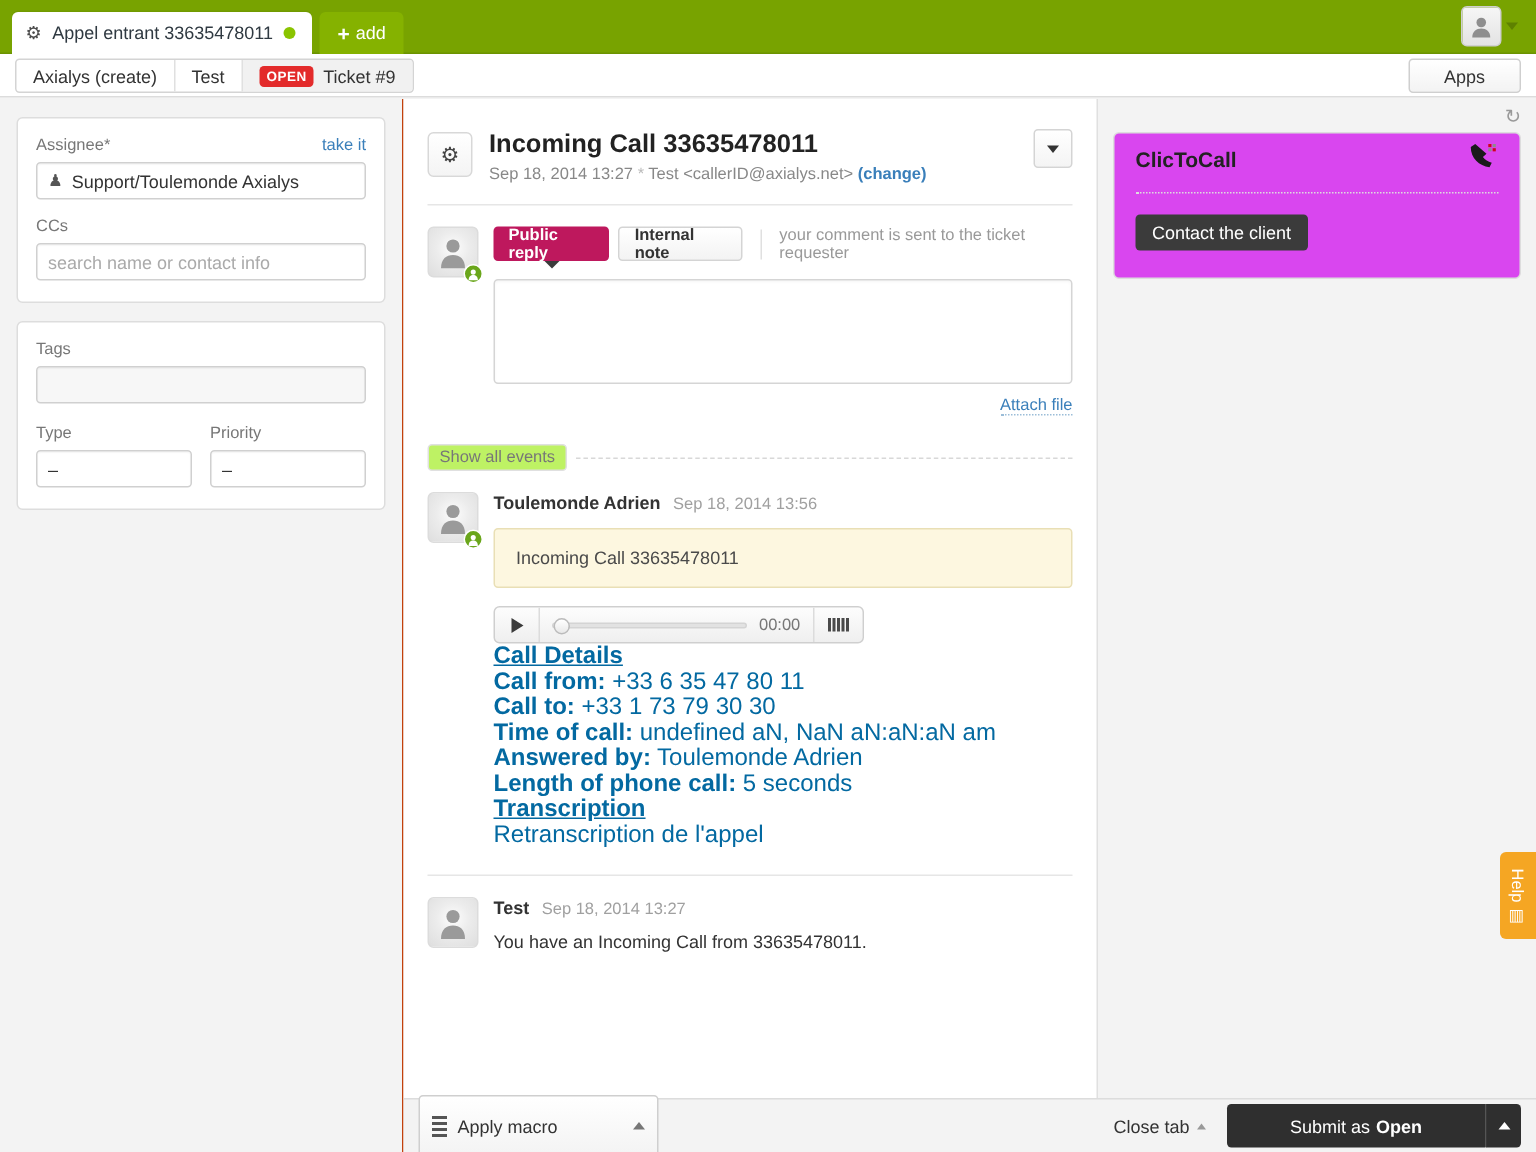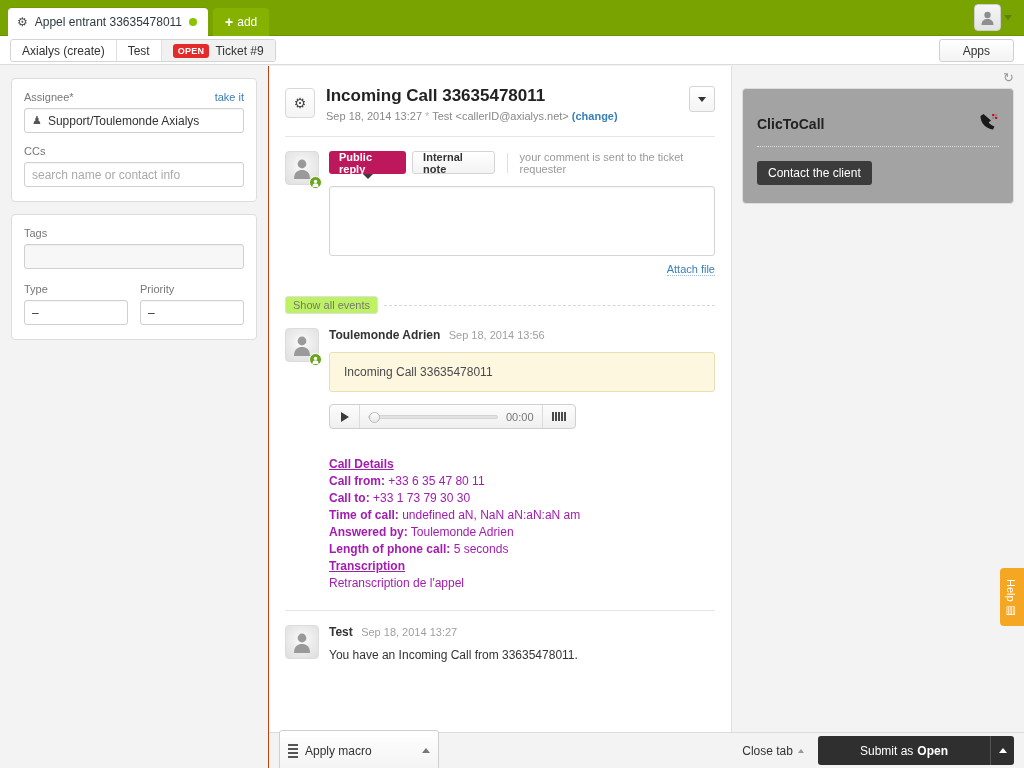--- a/index.html
+++ b/index.html
@@ -178,30 +178,30 @@
   .play-btn { width: 30px; display: flex; align-items: center; justify-content: center; border-right: 1px solid #dcdcdc; }
   .play-tri { width:0;height:0;border-top:5px solid transparent;border-bottom:5px solid transparent;border-left:8px solid #3b3b3b; }
   .track-area { display: flex; align-items: center; padding: 0 8px; gap: 8px; border-right: 1px solid #dcdcdc; }
   .track { position: relative; width: 130px; height: 4px; background: #e2e2e2; border-radius: 2px; border:1px solid #d4d4d4;}
   .knob { position: absolute; left: 0; top: -4px; width: 11px; height: 11px; border-radius: 50%;
     background: linear-gradient(#fff,#e8e8e8); border: 1px solid #bbb; }
   .time { font-size: 11px; color: #777; }
   .vol { width: 32px; display: flex; align-items: center; justify-content: center; gap: 1px; }
   .vol i { display:block; width: 2px; height: 9px; background: #4a4a4a; }
 
-  .details { margin-top: 27px; font-size: 12px; line-height: 17px; color: #a21caf; }
+  .details { margin-top: 0; font-size: 16px; line-height: 17px; color: #0369a1; }
   .details .hdr { font-weight: bold; text-decoration: underline; display: block; }
   .details b { font-weight: bold; }
 
   
   .right-top { height: 22px; position: relative; }
   .refresh-icon { position: absolute; right: 10px; top: 4px; color: #999; font-size: 13px; }
   .app-card {
-    background: #a3a3a3; border: 1px solid #dddddd; border-radius: 4px;
-    margin: 0 10px; padding: 24px 14px 18px 14px;
+    background: #d946ef; border: 1px solid #dddddd; border-radius: 4px;
+    margin: 0 10px; padding: 6px 14px 18px 14px;
   }
   .app-card-head { display: flex; align-items: center; justify-content: space-between; }
   .app-title { font-size: 14px; font-weight: bold; color: #222; }
   .app-sep { border-top: 1px dotted #ddd; margin: 12px 0 14px 0; }
   .dark-btn {
     display: inline-flex; align-items: center; height: 24px; padding: 0 11px;
     background: #3b3b3b; color: #fff; font-size: 12px; border-radius: 3px;
   }
 
   

